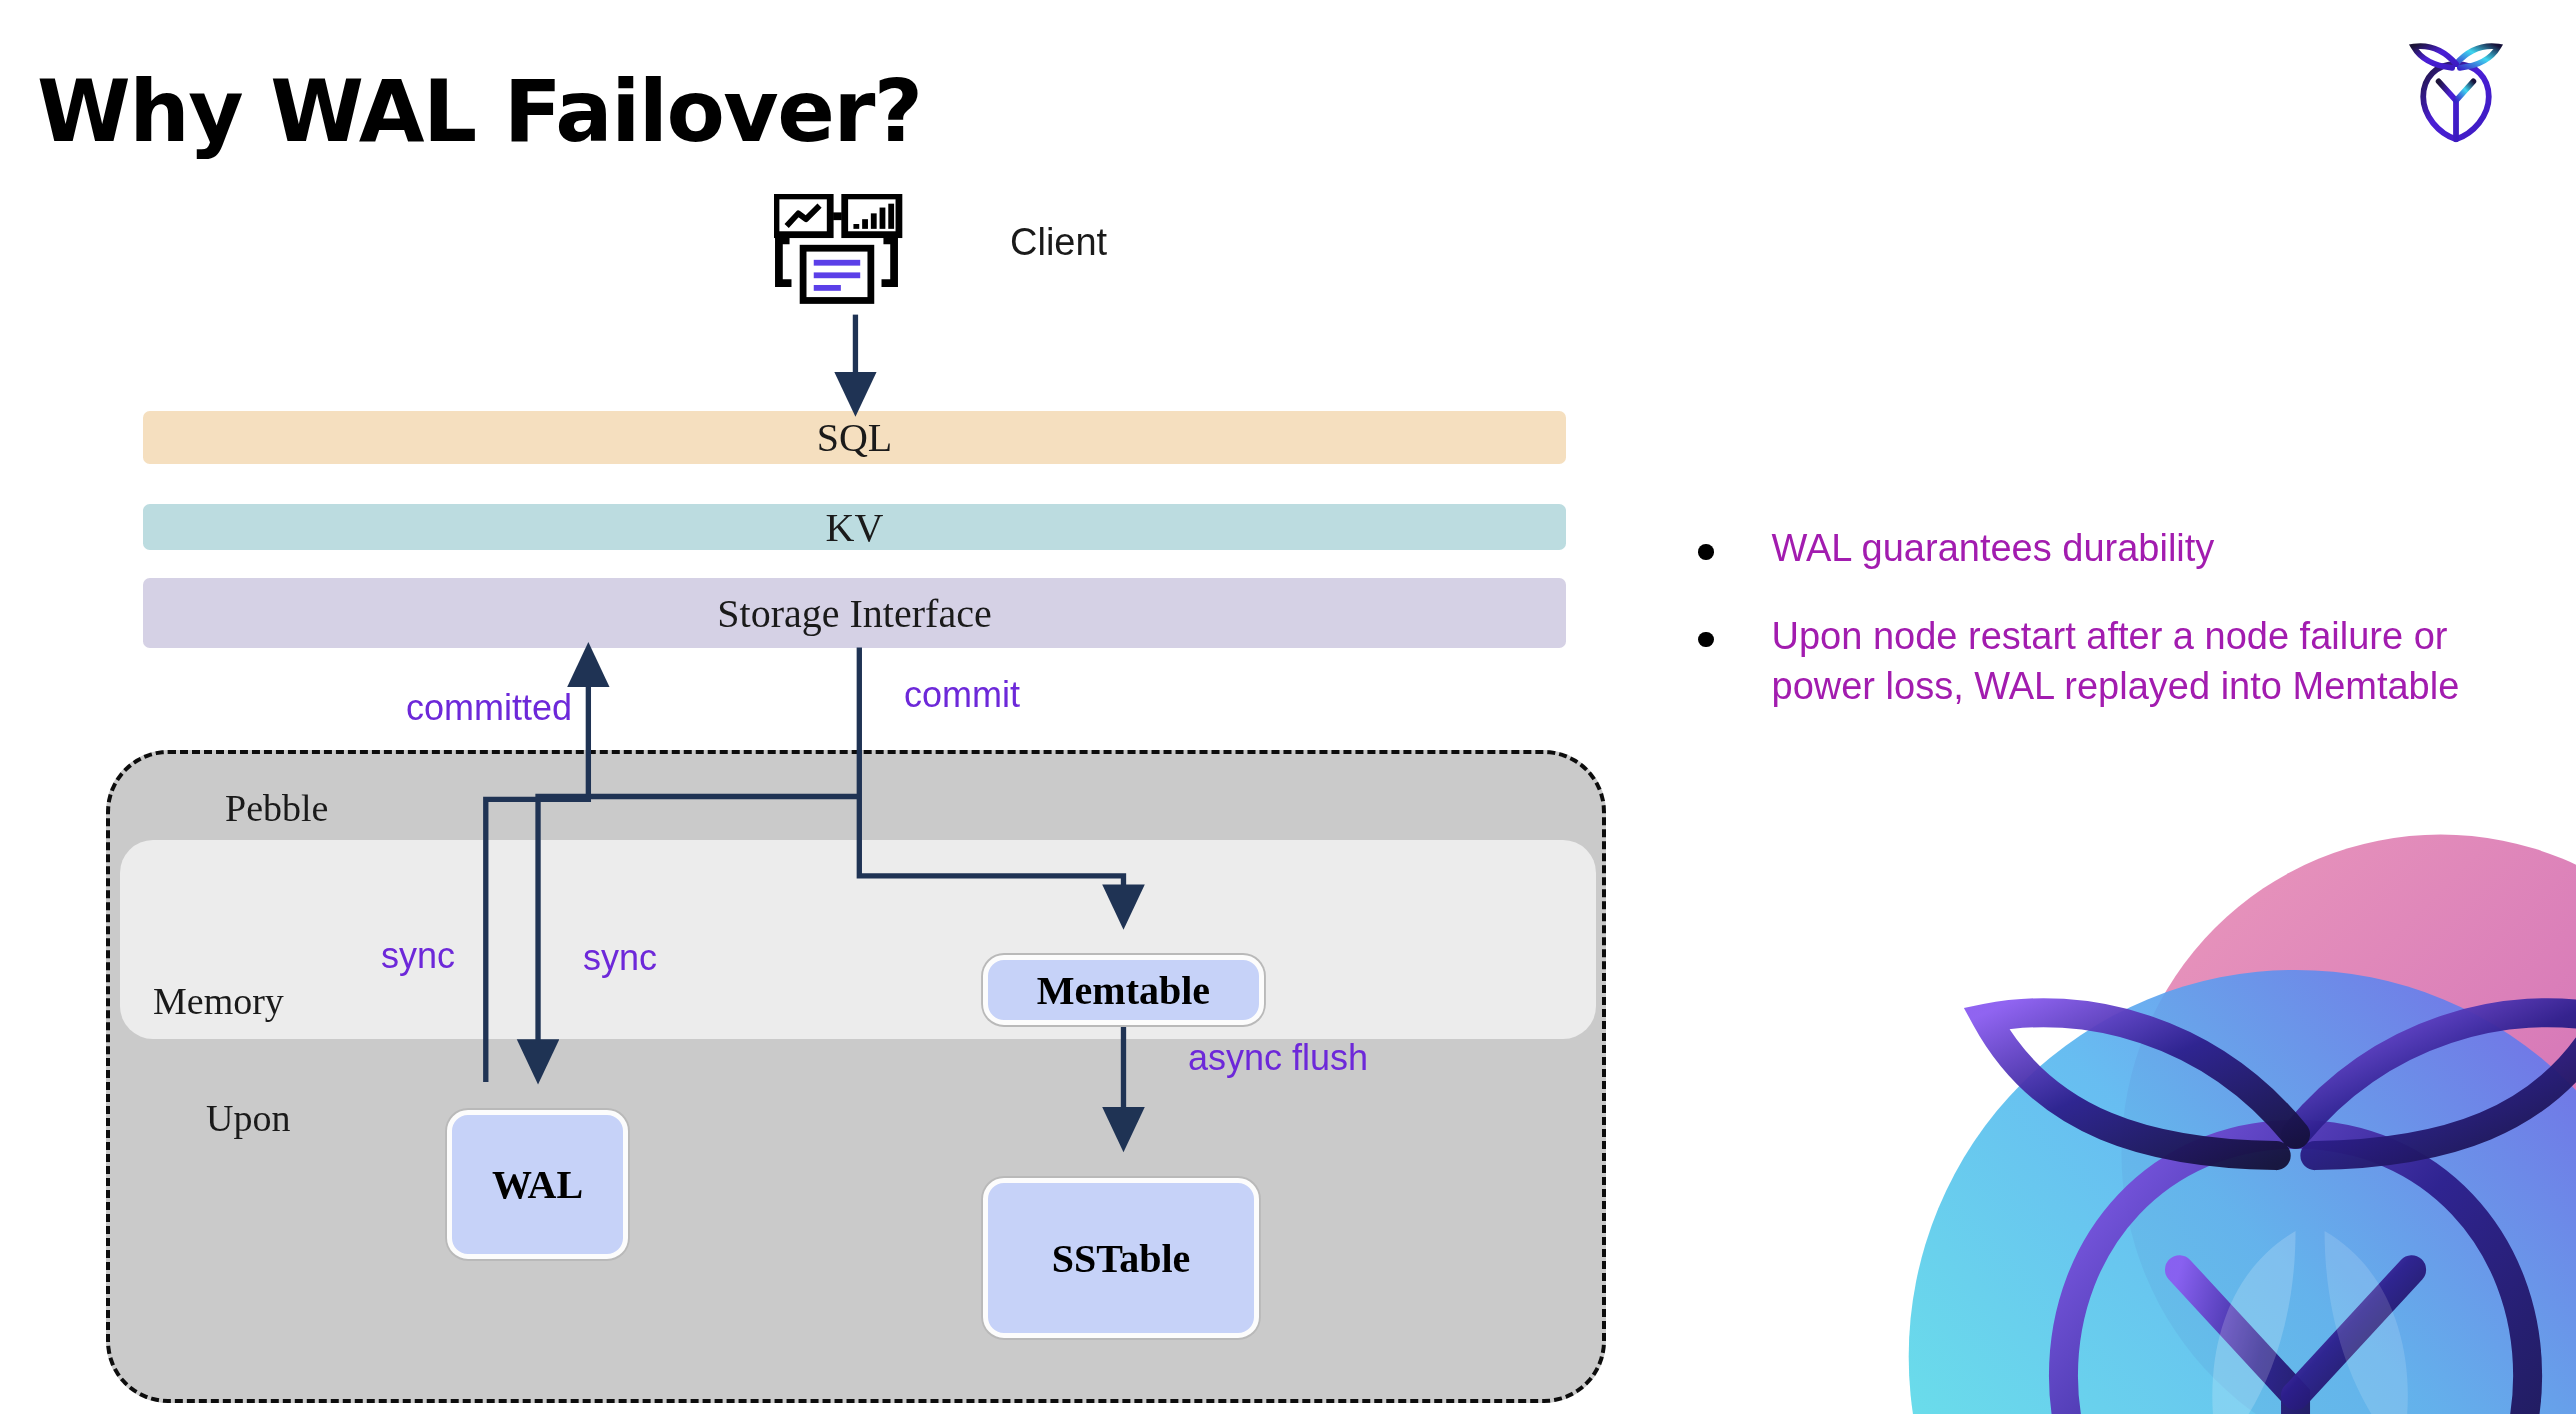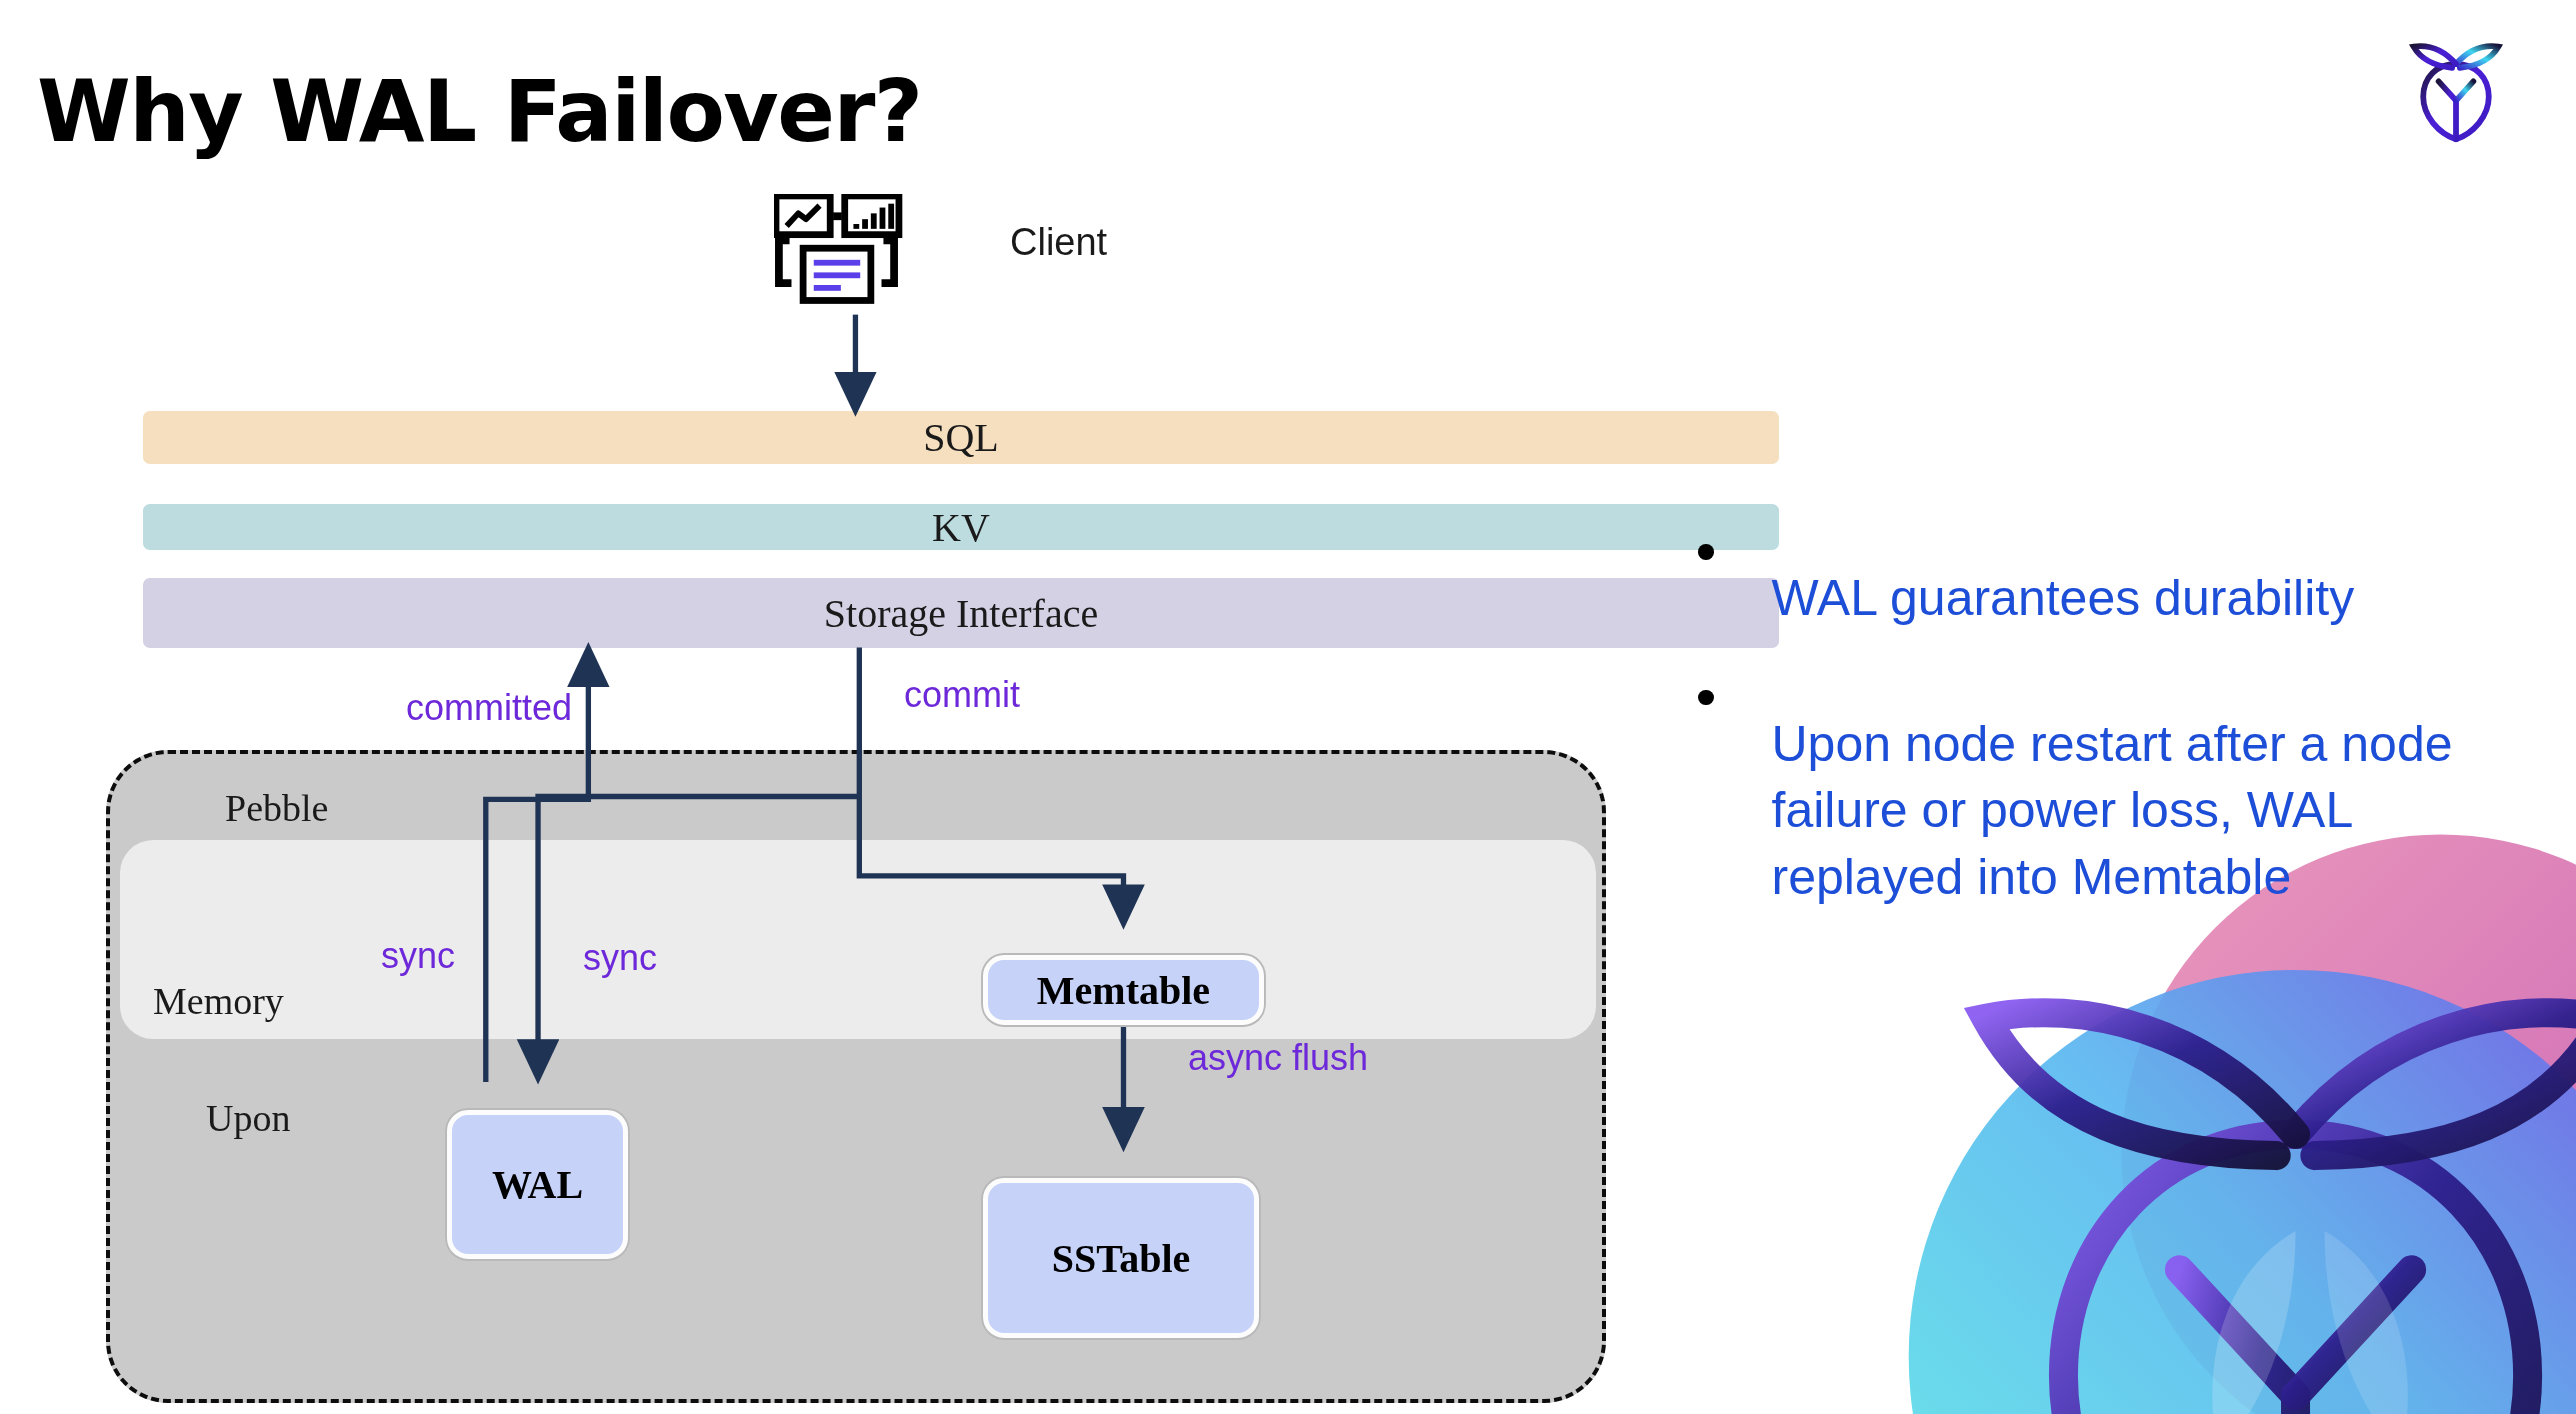--- a/index.html
+++ b/index.html
@@ -65,21 +65,21 @@
     top: 221px;
     font-size: 38px;
     color: #1a1a1a;
     white-space: nowrap;
   }
 
   
   .layer-bar {
     position: absolute;
     left: 143px;
-    width: 1636px;
+    width: 1423px;
     border-radius: 6.8px;
     display: flex;
     align-items: center;
     justify-content: center;
     font-family: "Liberation Serif", serif;
     font-size: 40px;
     color: #1a1a1a;
   }
   #layer-sql      { top: 411px; height: 53px; background: #F5DFBF; }
   #layer-kv       { top: 504px; height: 46px; background: #BCDCE0; }
@@ -190,24 +190,23 @@
   .bullet-dot {
     width: 15.5px;
     height: 15.5px;
     min-width: 15.5px;
     border-radius: 50%;
     background: #000000;
     margin-top: 21px;
     margin-right: 58px;
   }
   .bullet-text {
-    font-size: 50px;
+    font-size: 38px;
     line-height: 1.33;
-    color: #1d4ed8;
-    margin-top: 42px;
+    color: #a21caf;
   }
 </style>
 </head>
 <body>
 
 <div id="slide-title">Why WAL Failover?</div>
 
 <div id="brand-logo">
   <svg viewBox="0 0 112 116" width="108" height="112" aria-hidden="true">
     <defs>

